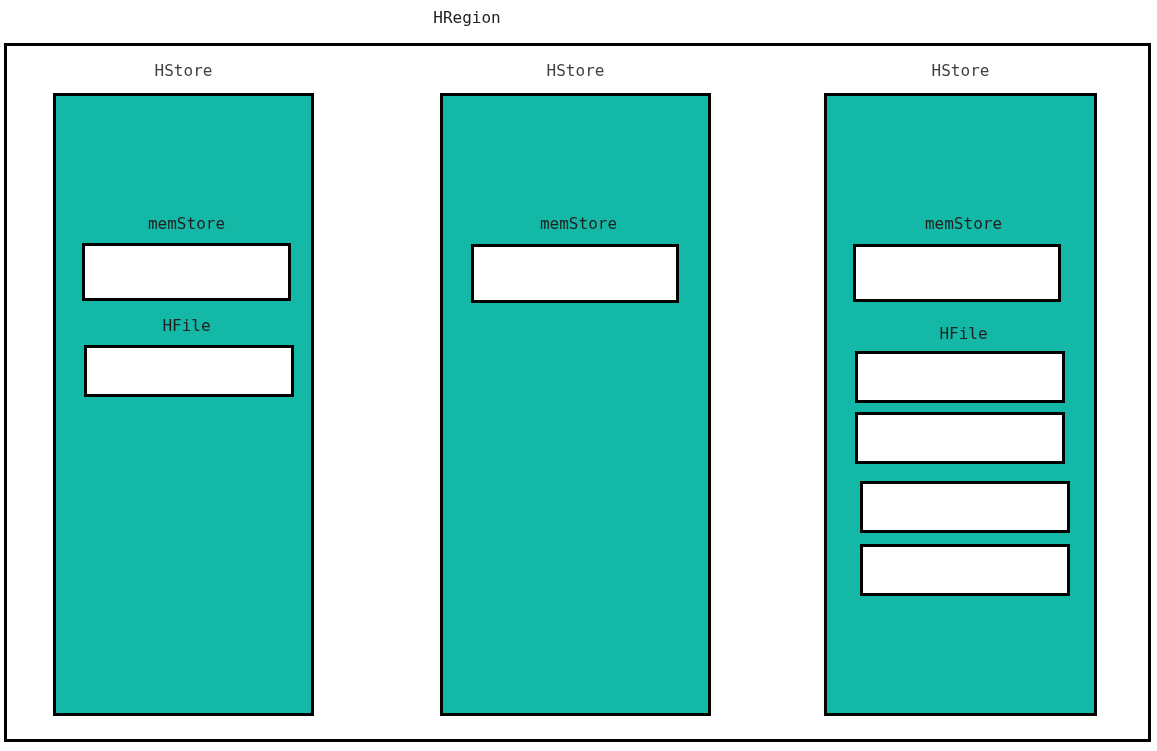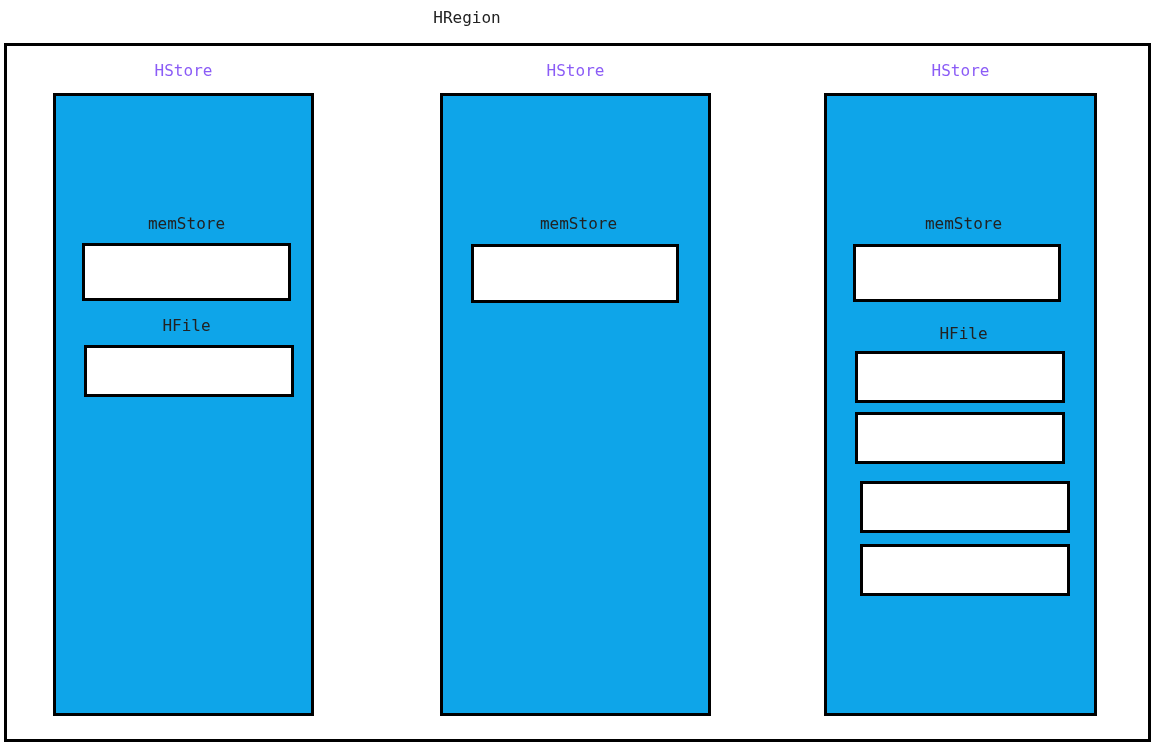--- a/index.html
+++ b/index.html
@@ -46,32 +46,32 @@
     position: absolute;
     top: 0;
   }
   .hstore-label {
     position: absolute;
     top: 61px;
     width: 100%;
     text-align: center;
     font-size: 16px;
     line-height: 20px;
-    color: #8b5cf6;
+    color: #404040;
     white-space: pre;
   }
   .hstore-box {
     position: absolute;
     top: 93px;
     left: 0;
     width: 100%;
     height: 623px;
     border: 3px solid #000000;
     box-sizing: border-box;
-    background: #0ea5e9;
+    background: #14b8a6;
   }
 
   
   .hstore-1 { left: 53px;  width: 261px; }
   .hstore-2 { left: 440px; width: 271px; }
   .hstore-3 { left: 824px; width: 273px; }
 
   
   .section-label {
     position: absolute;

